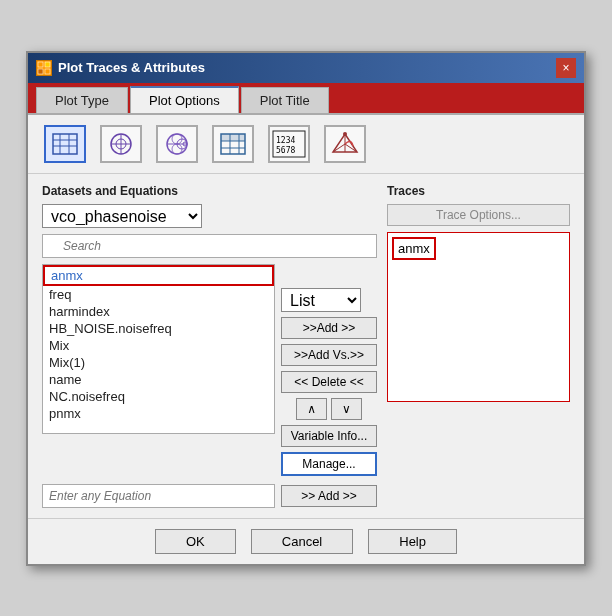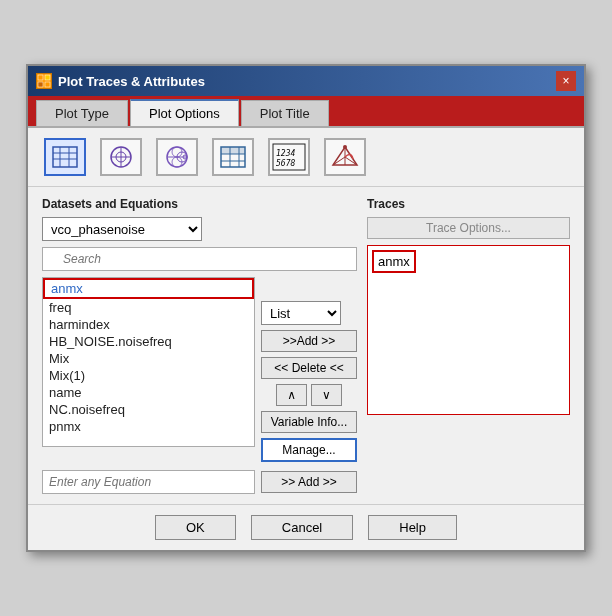--- a/index.html
+++ b/index.html
@@ -81,21 +81,20 @@
       margin-top: -1px;
       color: #000;
     }
     .icon-bar {
       display: flex;
       align-items: center;
       padding: 10px 16px;
       gap: 14px;
       background: #f0f0f0;
       border-bottom: 1px solid #ccc;
-      font-style: italic;
     }
     .icon-box {
       width: 42px;
       height: 38px;
       border: 2px solid #aaa;
       display: flex;
       align-items: center;
       justify-content: center;
       cursor: pointer;
       background: #f8f8f8;
@@ -110,40 +109,40 @@
       gap: 10px;
       padding: 10px 14px;
     }
     .left-panel {
       flex: 1;
       display: flex;
       flex-direction: column;
       gap: 6px;
     }
     .right-panel {
-      width: 203px;
+      width: 183px;
       display: flex;
       flex-direction: column;
       gap: 6px;
     }
     .section-label {
       font-size: 12px;
       font-weight: bold;
       color: #222;
     }
     .dropdown-row {
       display: flex;
       align-items: center;
       gap: 6px;
     }
     select {
       padding: 2px 4px;
       border: 1px solid #888;
       background: white;
-      font-size: 13px;
+      font-size: 16px;
       height: 24px;
     }
     .datasets-select {
       width: 160px;
     }
     .list-select {
       width: 80px;
     }
     .search-input {
       width: 100%;
@@ -372,20 +371,21 @@
           <div class="list-item">NC.noisefreq</div>
           <div class="list-item">pnmx</div>
 
         </div>
 
         <div class="center-buttons">
           <select class="list-select">
             <option>List</option>
           </select>
           <button class="btn">&gt;&gt;Add &gt;&gt;</button>
+          <button class="btn">&gt;&gt;Add Vs.&gt;&gt;</button>
           <button class="btn">&lt;&lt; Delete &lt;&lt;</button>
           <div class="btn-row-arrows">
             <button class="arrow-btn">∧</button>
             <button class="arrow-btn">∨</button>
           </div>
           <button class="btn">Variable Info...</button>
           <button class="btn primary">Manage...</button>
         </div>
       </div>
       <div class="equation-row">

